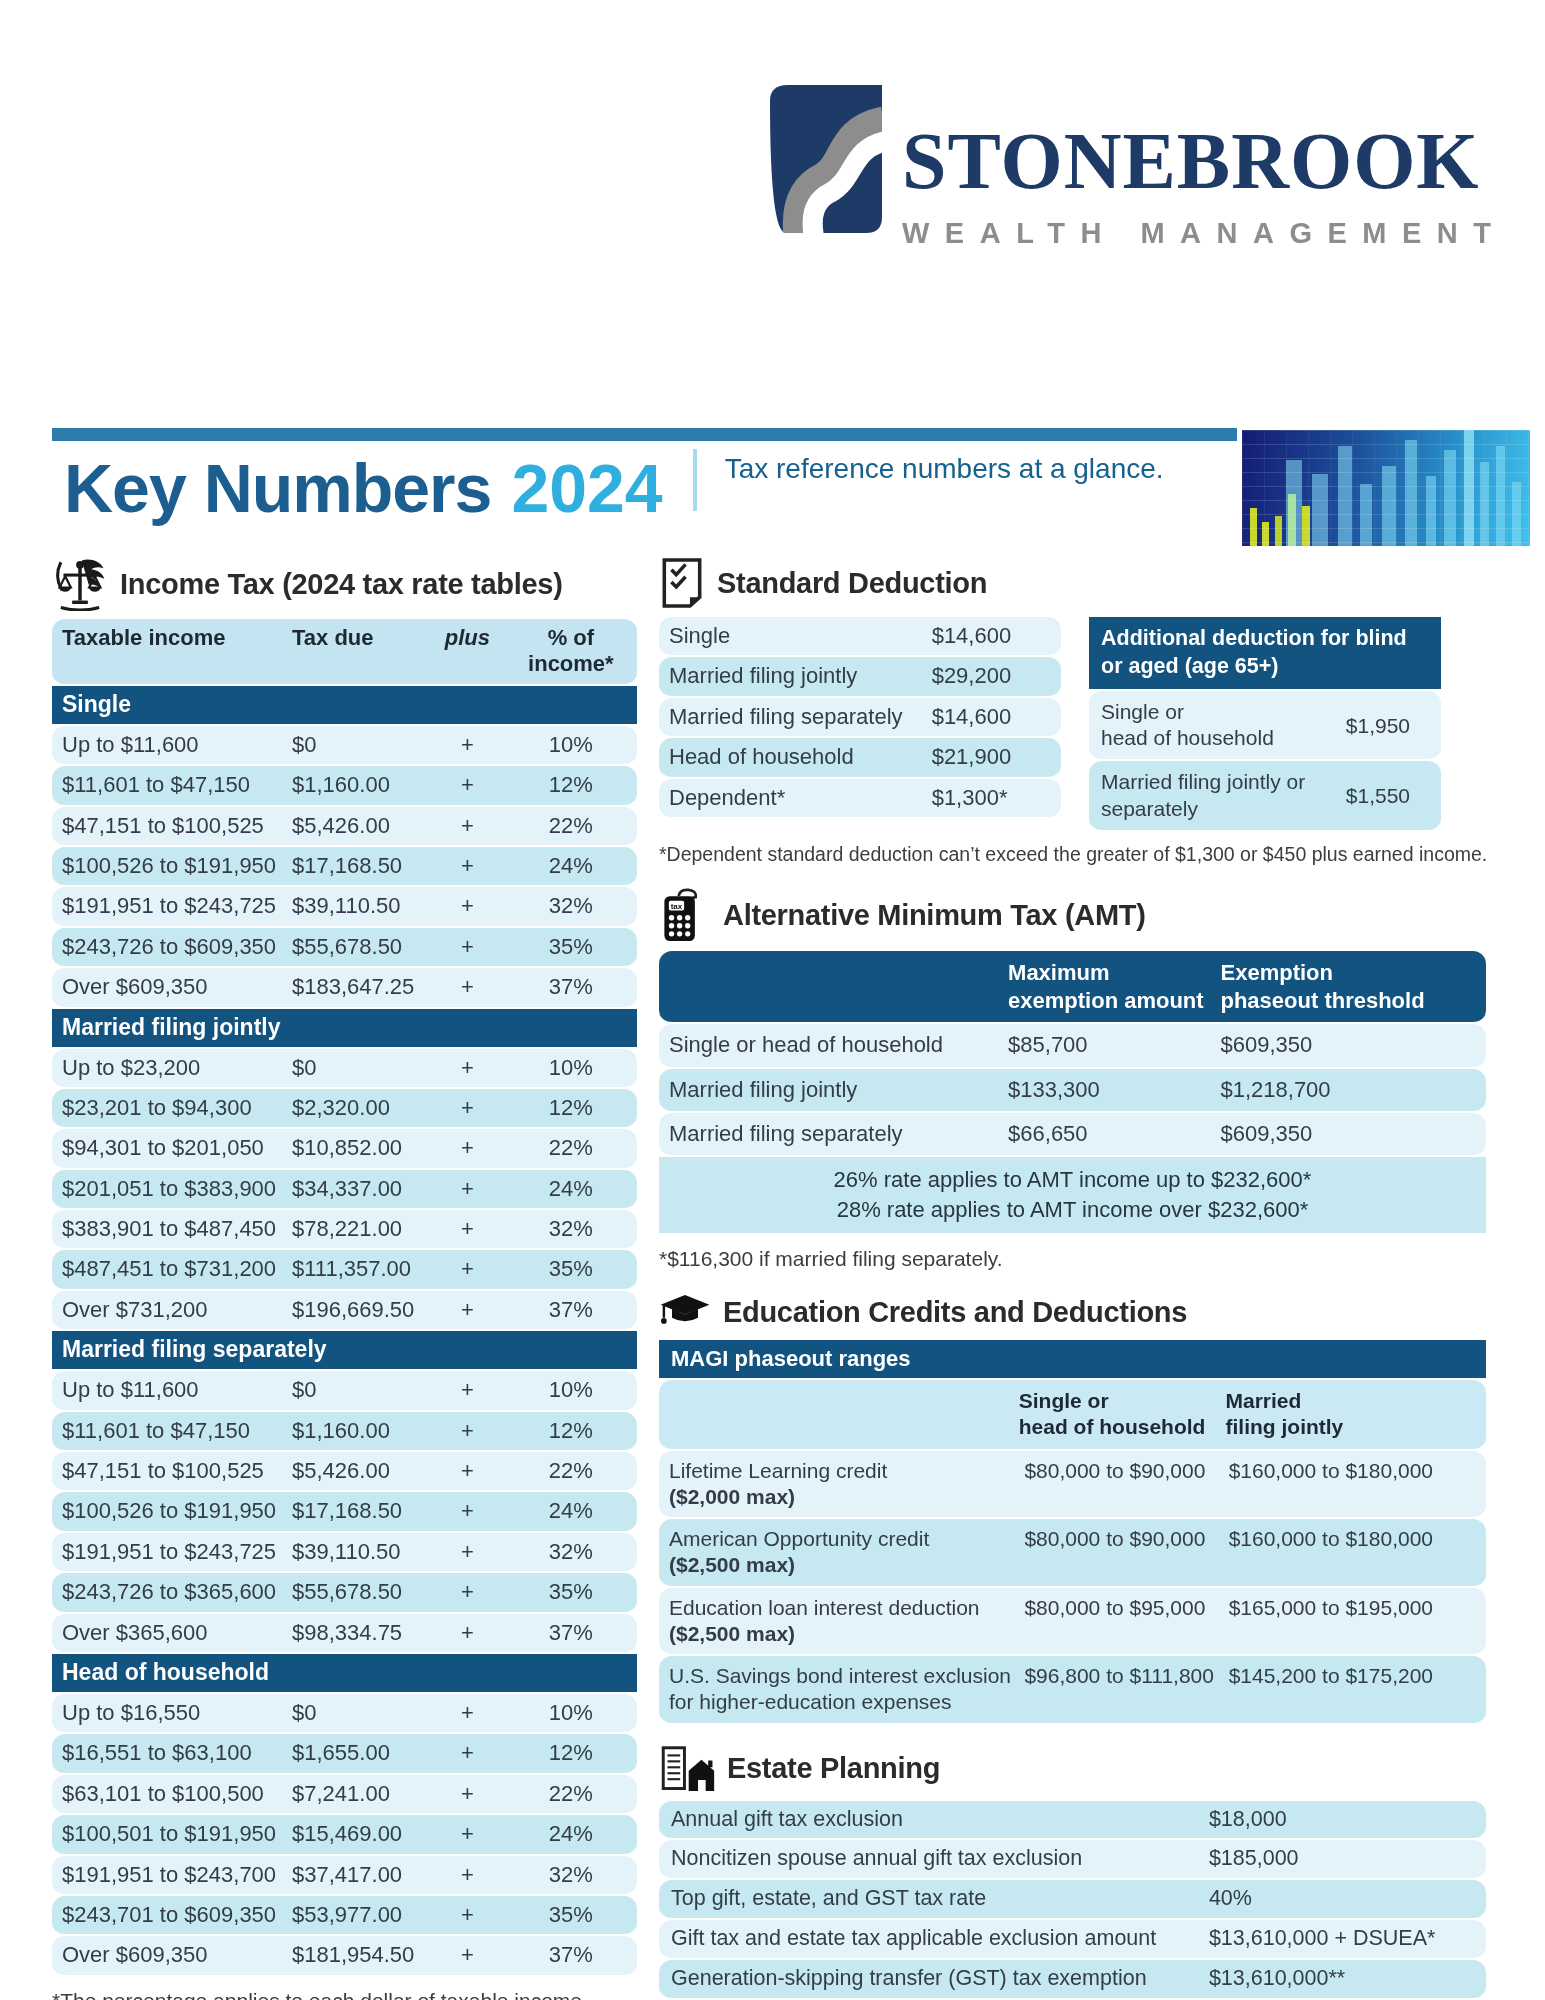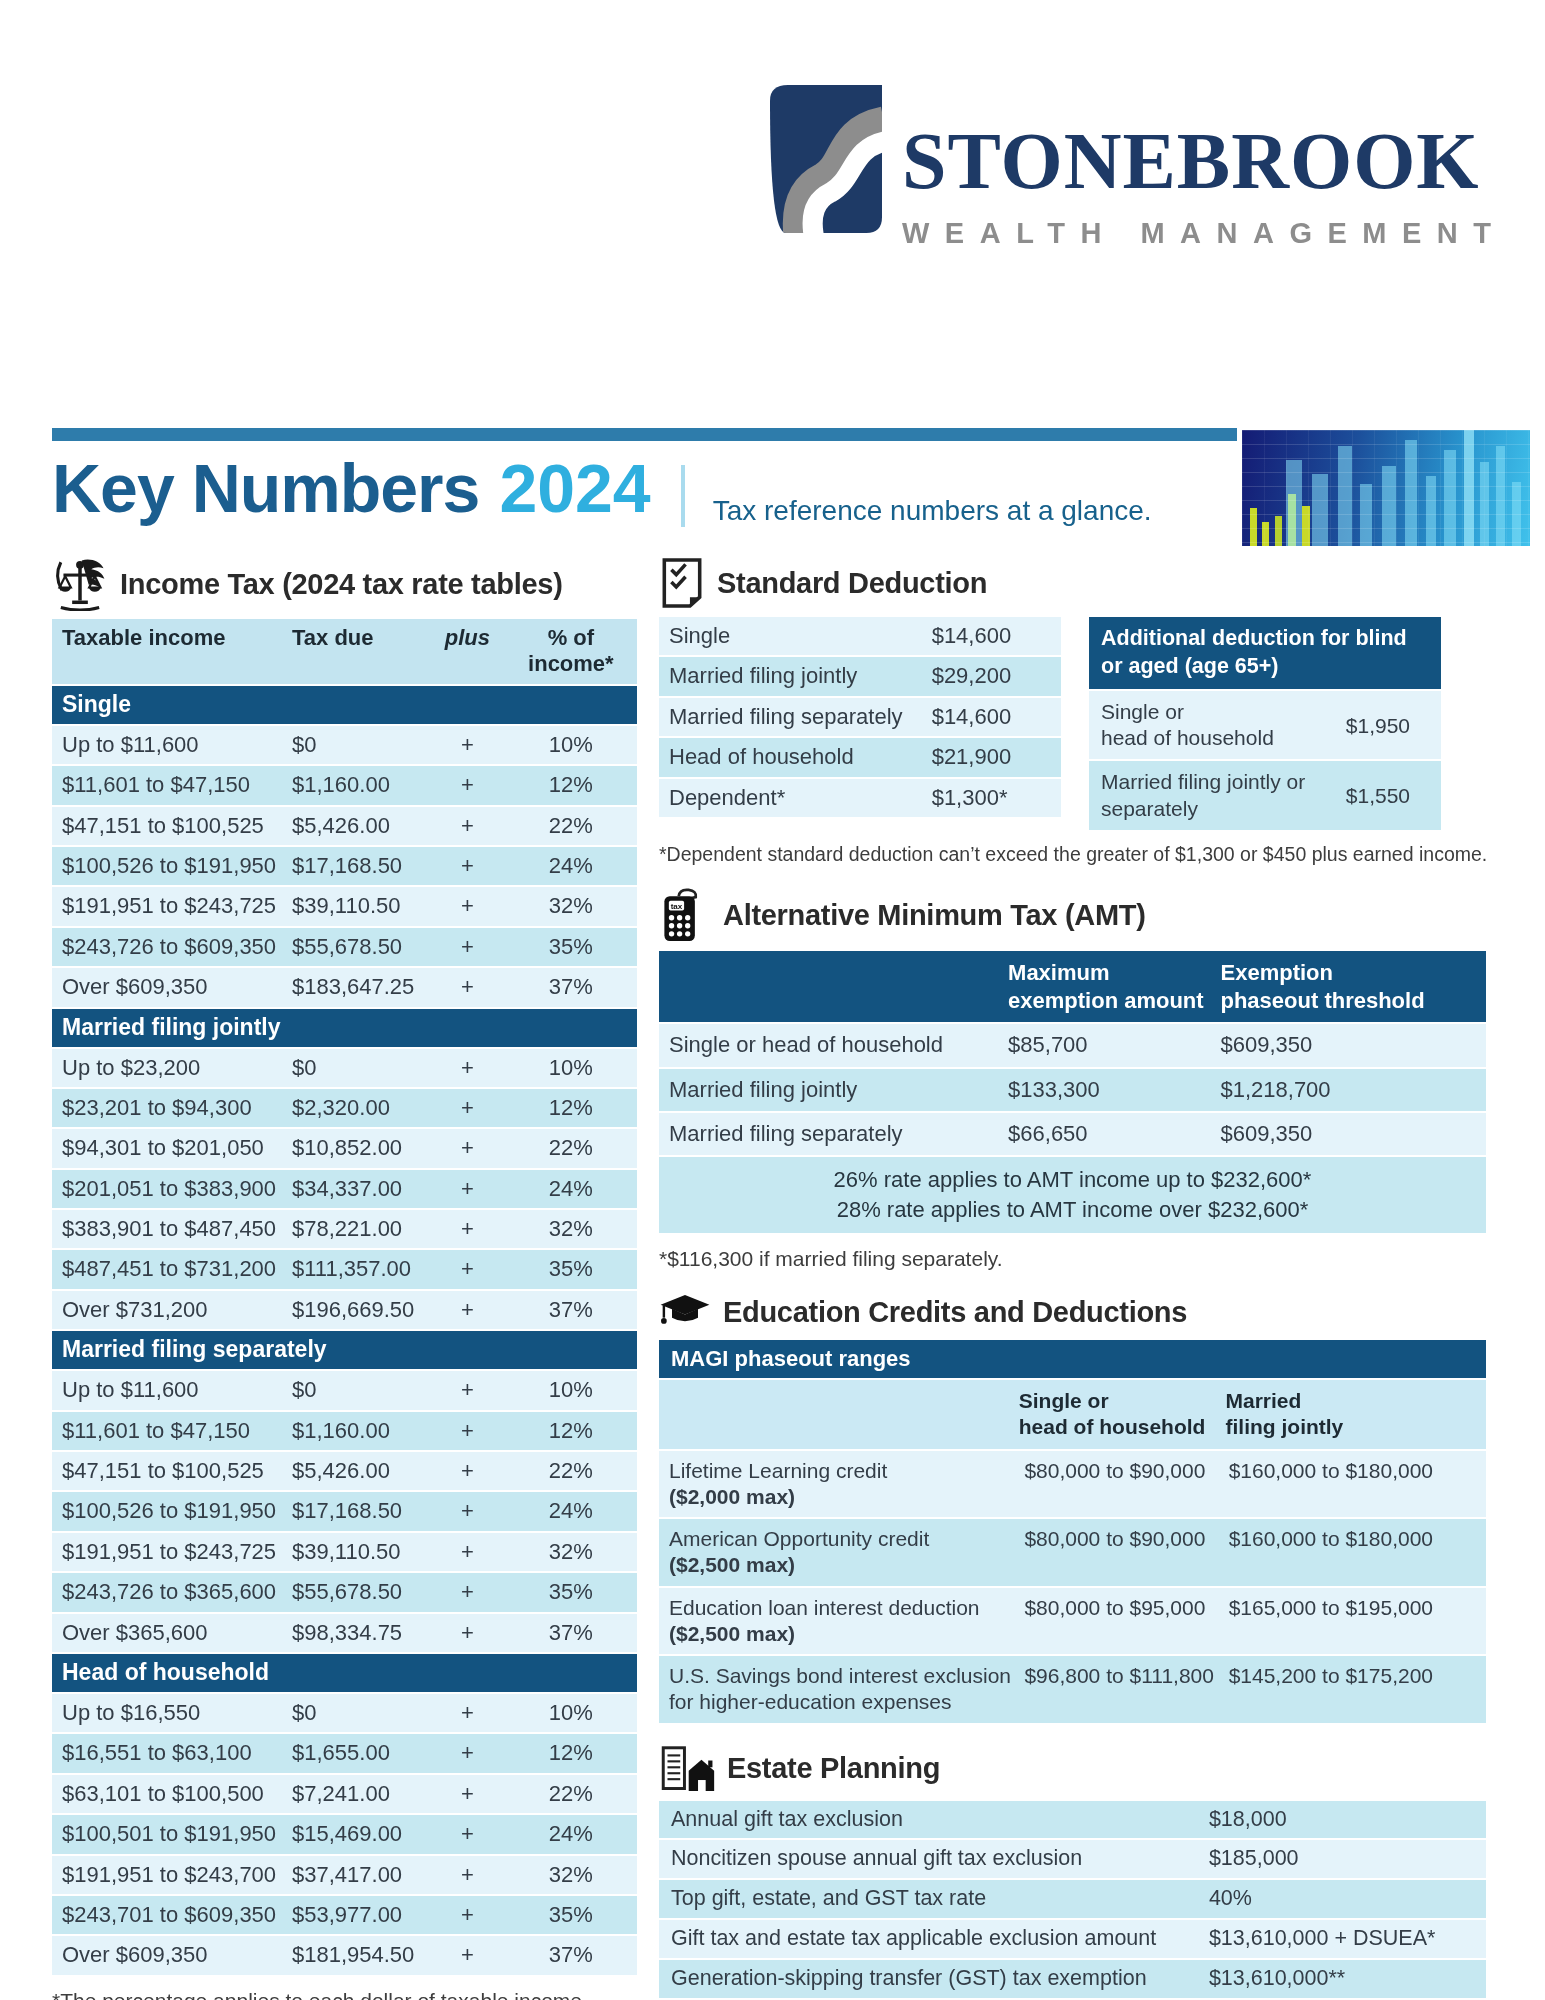--- a/index.html
+++ b/index.html
@@ -38,36 +38,36 @@
   .chart-decoration i:nth-of-type(8){left:96px;width:14px;height:100px;}
   .chart-decoration i:nth-of-type(9){left:118px;width:12px;height:62px;}
   .chart-decoration i:nth-of-type(10){left:140px;width:14px;height:80px;}
   .chart-decoration i:nth-of-type(11){left:163px;width:12px;height:106px;}
   .chart-decoration i:nth-of-type(12){left:184px;width:10px;height:70px;}
   .chart-decoration i:nth-of-type(13){left:202px;width:12px;height:96px;}
   .chart-decoration i:nth-of-type(14){left:222px;width:10px;height:116px;background:rgba(160,235,252,.7);}
   .chart-decoration i:nth-of-type(15){left:238px;width:9px;height:84px;}
   .chart-decoration i:nth-of-type(16){left:254px;width:9px;height:100px;}
   .chart-decoration i:nth-of-type(17){left:270px;width:9px;height:64px;}
-  .title-row{position:absolute;left:52px;top:449px;display:flex;align-items:flex-end;}
+  .title-row{position:absolute;left:64px;top:449px;display:flex;align-items:flex-start;}
   .t-main{font-size:68px;font-weight:700;color:var(--title-blue);letter-spacing:-1px;}
   .t-year{font-size:68px;font-weight:700;color:var(--year-cyan);margin-left:20px;}
   .t-div{width:4px;height:62px;background:#a9dbee;margin:0 28px 0 30px;}
   .t-sub{font-size:28px;color:var(--sub-blue);padding-top:4px;}
 
   
   .col-left{position:absolute;left:52px;top:557px;width:585px;}
   .col-right{position:absolute;left:659px;top:557px;width:827px;}
 
   .sec-title-row{display:flex;align-items:center;gap:12px;margin-bottom:8px;}
   .sec-title-row h2{margin:0;font-size:29px;font-weight:700;color:#2b2b2b;letter-spacing:-.3px;}
   .icon{display:inline-flex;flex:0 0 auto;}
 
   
-  .tr{display:flex;border-bottom:2px solid #fff;}
+  .tr{display:flex;border-bottom:2px solid #fff;border-radius:13px;}
   .td{white-space:pre-line;line-height:1.2;}
   .tbody .tr:nth-child(odd){background:var(--stripe-light);}
   .tbody .tr:nth-child(even){background:var(--stripe-dark);}
   .start-dark .tbody .tr:nth-child(odd){background:var(--stripe-dark);}
   .start-dark .tbody .tr:nth-child(even){background:var(--stripe-light);}
   .sec-header{background:var(--navy);color:#fff;font-weight:700;font-size:23px;
               padding:5px 0 6px 10px;border-bottom:2px solid #fff;}
   .footnote{font-size:21px;color:#3d3d3d;margin:10px 0 0 0;white-space:pre-line;line-height:1.3;}
   .hang{padding-left:12px;text-indent:-12px;}
 

